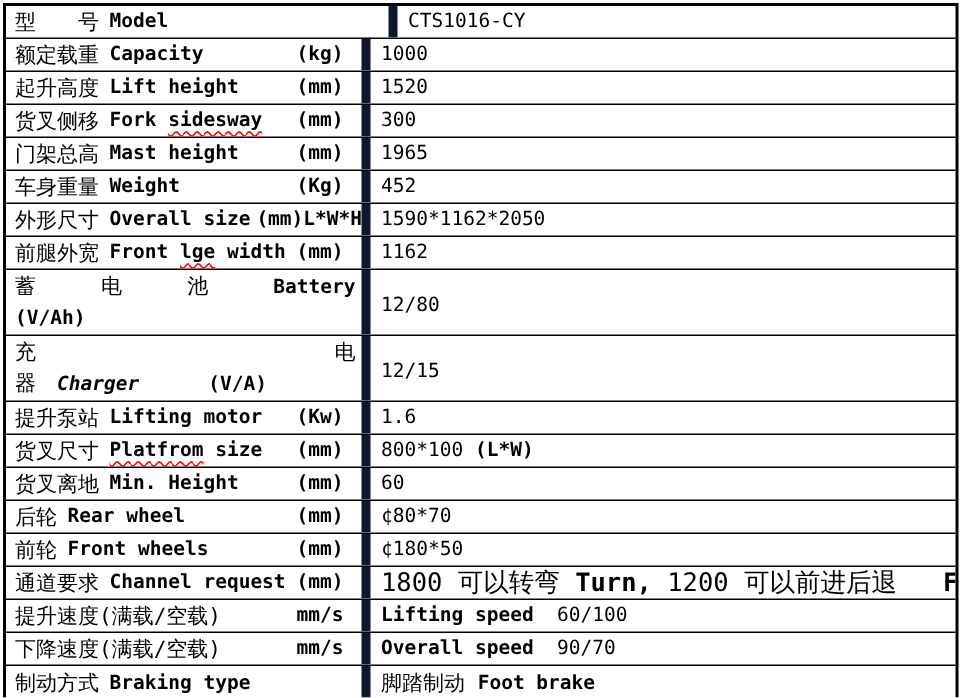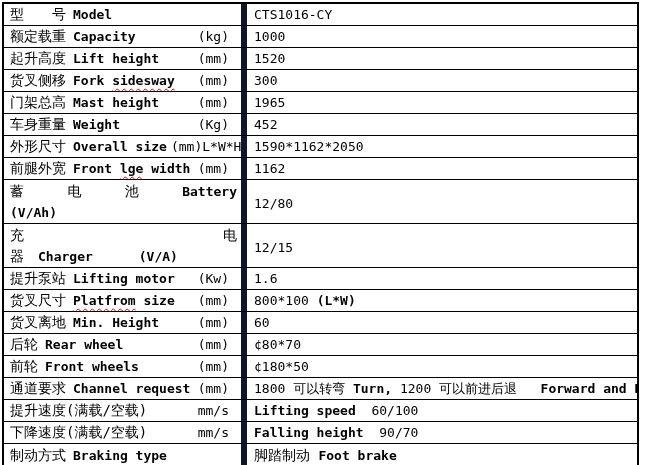--- a/index.html
+++ b/index.html
@@ -6,47 +6,47 @@
   .canvas{position:relative;width:648px;height:465px;background:#ffffff;overflow:hidden;}
   .tbl{
     position:absolute;left:2px;top:2px;width:637px;
     border:2px solid #000;
     box-sizing:border-box;
     font-family:"DejaVu Sans Mono","Liberation Mono",monospace;
     color:#000;
     font-size:13px;
   }
   .row{display:flex;height:22px;box-sizing:border-box;border-top:1px solid #000;overflow:hidden;}
-  .row:first-child{border-top:none;height:21px;}
+  .row:first-child{border-top:none;height:21px;gap:18px;}
   .row.h2{height:44px;}
   .row.hl{height:24px;}
   .lc{width:237px;box-sizing:border-box;padding-left:6px;display:flex;align-items:center;overflow:hidden;}
   .vc{flex:1;border-left:6px solid #0f172a;box-sizing:border-box;padding-left:7px;display:flex;align-items:center;overflow:hidden;}
   .vc.top{align-items:center;padding-top:4px;}
   .tbl span{white-space:pre;}
   .cn{font-size:14px;}
   .en{font-weight:bold;}
   .ml{margin-left:7px;}
   .b{font-weight:bold;}
-  .unit{font-weight:normal;margin-left:auto;padding-right:12px;text-align:right;}
+  .unit{font-weight:bold;margin-left:auto;padding-right:12px;text-align:right;}
   .unit.inline{margin-left:4px;padding-right:5px;}
   .wavy{
     font-weight:bold;
     text-decoration-line:underline;
     text-decoration-style:wavy;
     text-decoration-color:#ff0000;
     text-decoration-thickness:1px;
     text-underline-offset:3px;
   }
   .lc.two{flex-direction:column;align-items:stretch;justify-content:center;row-gap:2px;padding-right:4px;}
   .line{display:flex;width:100%;align-items:center;line-height:19px;}
   .line.just{justify-content:space-between;}
-  .ml14{margin-left:14px;}
+  .ml14{margin-left:14px;font-style:italic;}
   .ml46{margin-left:46px;}
-  .vc.small{font-size:13px;}
+  .vc.small{font-size:17px;}
 </style>
 </head>
 <body>
 
 <div class="canvas">
   <div class="tbl">
 
     <div class="row">
       <div class="lc">
         <span class="cn">型　　号</span>
@@ -252,21 +252,21 @@
         <span>  60/100</span>
       </div>
     </div>
 
     <div class="row">
       <div class="lc">
         <span class="cn">下降速度(满载/空载)</span>
         <span class="unit">mm/s</span>
       </div>
       <div class="vc">
-        <span class="b">Falling height</span>
+        <span class="b">Overall speed</span>
         <span>  90/70</span>
       </div>
     </div>
 
     <div class="row hl">
       <div class="lc">
         <span class="cn">制动方式</span>
         <span class="en ml">Braking type</span>
       </div>
       <div class="vc">

